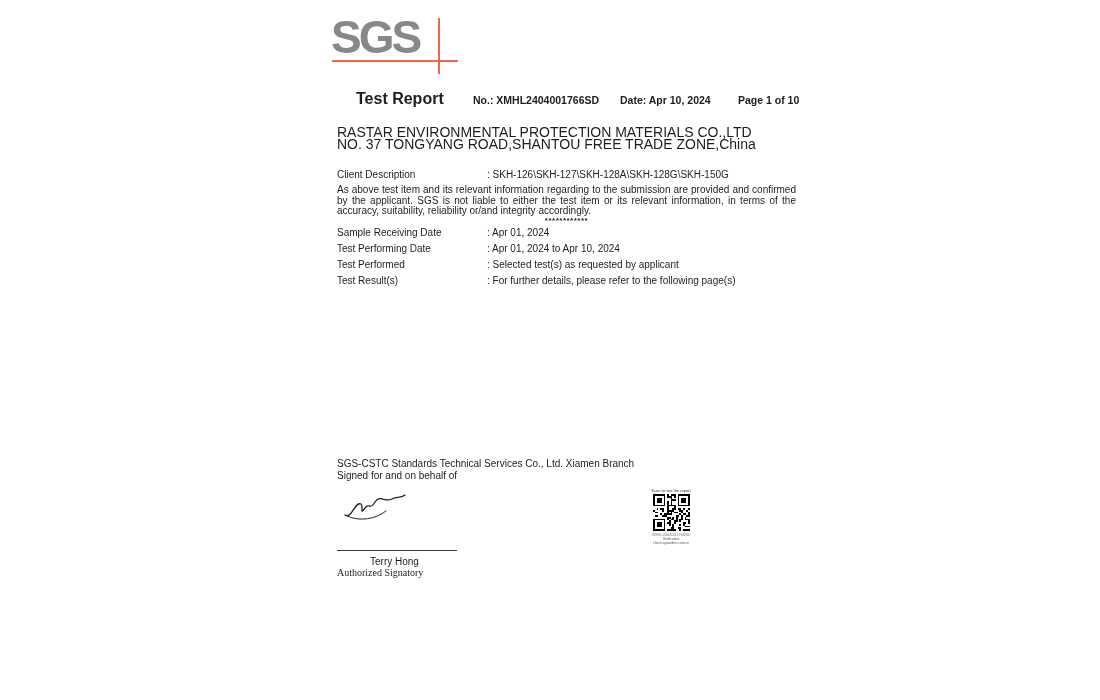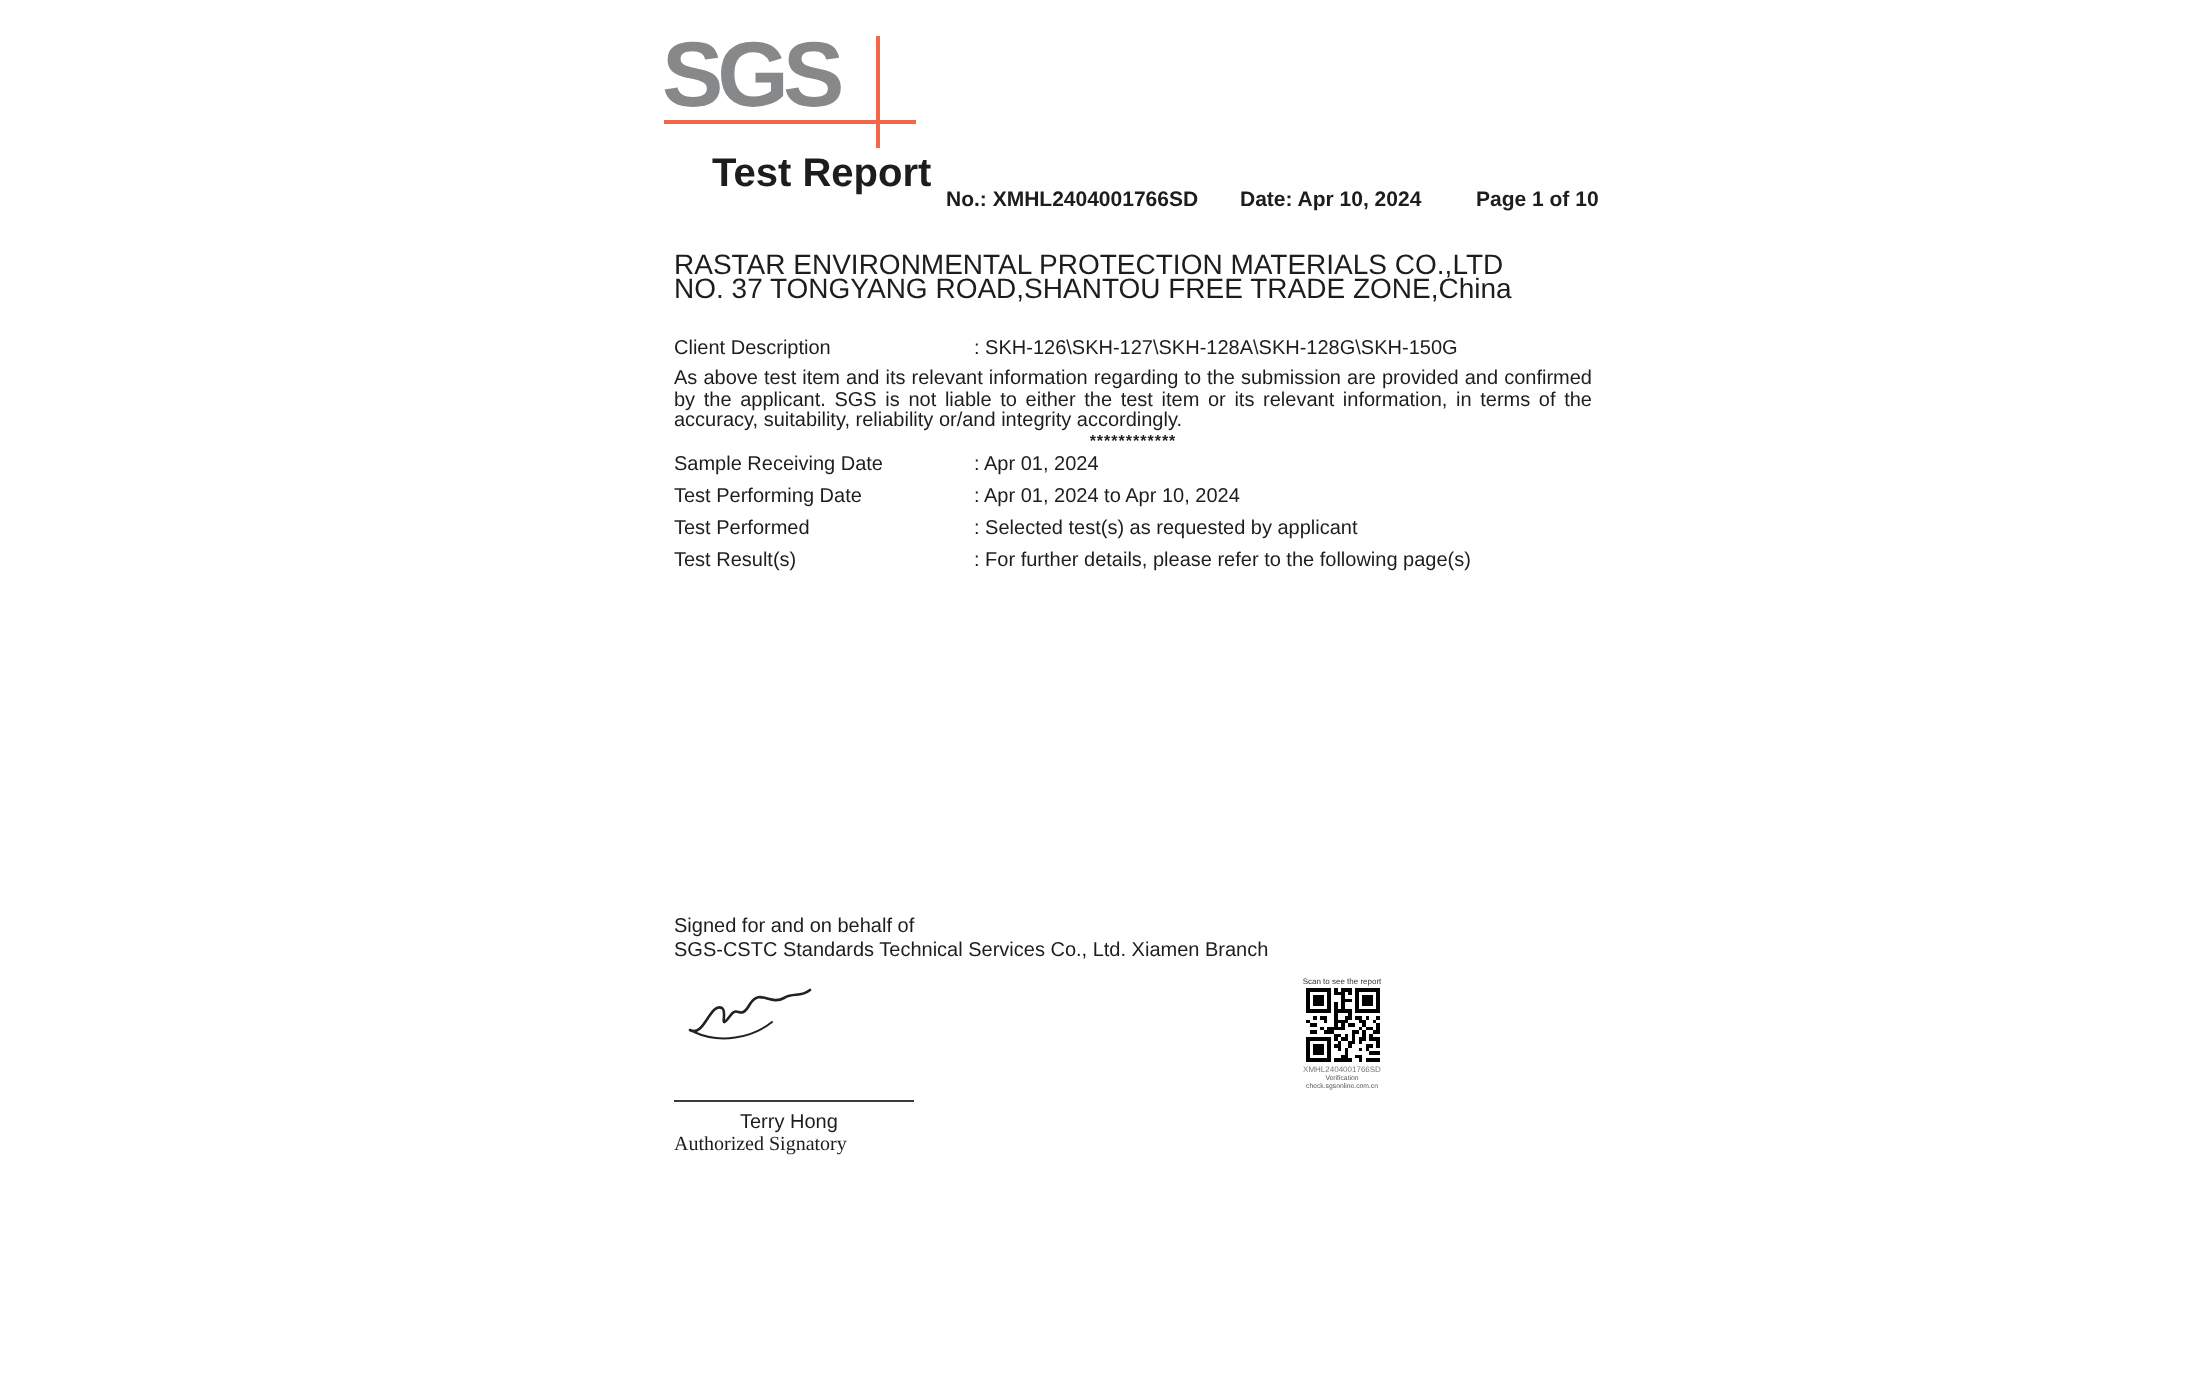--- a/index.html
+++ b/index.html
@@ -6,21 +6,21 @@
   .canvas{
     position:relative;width:1100px;height:578px;background:#fff;overflow:hidden;
     font-family:"Liberation Sans", sans-serif;color:var(--text,#1d1d1f);border-radius:28px;
   }
   
   .logo-text{position:absolute;left:331px;top:14px;font-size:46px;font-weight:bold;
     letter-spacing:-3px;line-height:1;color:var(--logo-gray,#87888a);}
   .logo-vline{position:absolute;left:438px;top:18px;width:2px;height:56px;background:var(--accent,#f26649);}
   .logo-hline{position:absolute;left:332px;top:60px;width:126px;height:2px;background:var(--accent,#f26649);}
   
-  .report-title{position:absolute;left:356px;top:76px;font-size:20px;font-weight:bold;}
+  .report-title{position:absolute;left:356px;top:90px;font-size:16px;font-weight:bold;}
   .report-no{position:absolute;left:473px;top:94px;font-size:10.5px;font-weight:bold;}
   .report-date{position:absolute;left:620px;top:94px;font-size:10.5px;font-weight:bold;}
   .report-page{position:absolute;left:738px;top:94px;font-size:10.5px;font-weight:bold;text-align:right;}
   
   .applicant{position:absolute;left:337px;top:127px;font-size:14px;line-height:11.5px;}
   
   .frow{position:absolute;left:337px;width:458px;font-size:10px;}
   .frow .lbl{position:absolute;left:0;top:0;}
   .frow .val{position:absolute;left:150px;top:0;}
   .para{position:absolute;left:337px;top:185px;width:459px;font-size:10px;line-height:10.5px;text-align:justify;}
@@ -92,22 +92,22 @@
   <div class="frow" style="top:259px;">
     <span class="lbl">Test Performed</span>
     <span class="val">: Selected test(s) as requested by applicant</span>
   </div>
   <div class="frow" style="top:275px;">
     <span class="lbl">Test Result(s)</span>
     <span class="val">: For further details, please refer to the following page(s)</span>
   </div>
 
   <div class="signed">
+    <div>SGS-CSTC Standards Technical Services Co., Ltd.  Xiamen Branch</div>
     <div>Signed for and on behalf of</div>
-    <div>SGS-CSTC Standards Technical Services Co., Ltd.  Xiamen Branch</div>
   </div>
   <svg class="sig-svg" width="72" height="36" viewBox="0 0 72 36">
     <path d="M3 26 C 10 30, 13 12, 19 15 C 22 17, 17 27, 23 19 C 27 13, 28 22, 33 13 C 38 5, 43 14, 50 10 C 55 7, 58 10, 63 6" fill="none" stroke="#222" stroke-width="1.3" stroke-linecap="round"></path>
     <path d="M5 27 C 18 33, 34 30, 44 22" fill="none" stroke="#222" stroke-width="1" stroke-linecap="round"></path>
   </svg>
   <div class="sig-line"></div>
   <div class="sig-name">Terry Hong</div>
   <div class="sig-title">Authorized Signatory</div>
 
   <div class="qr-block">

